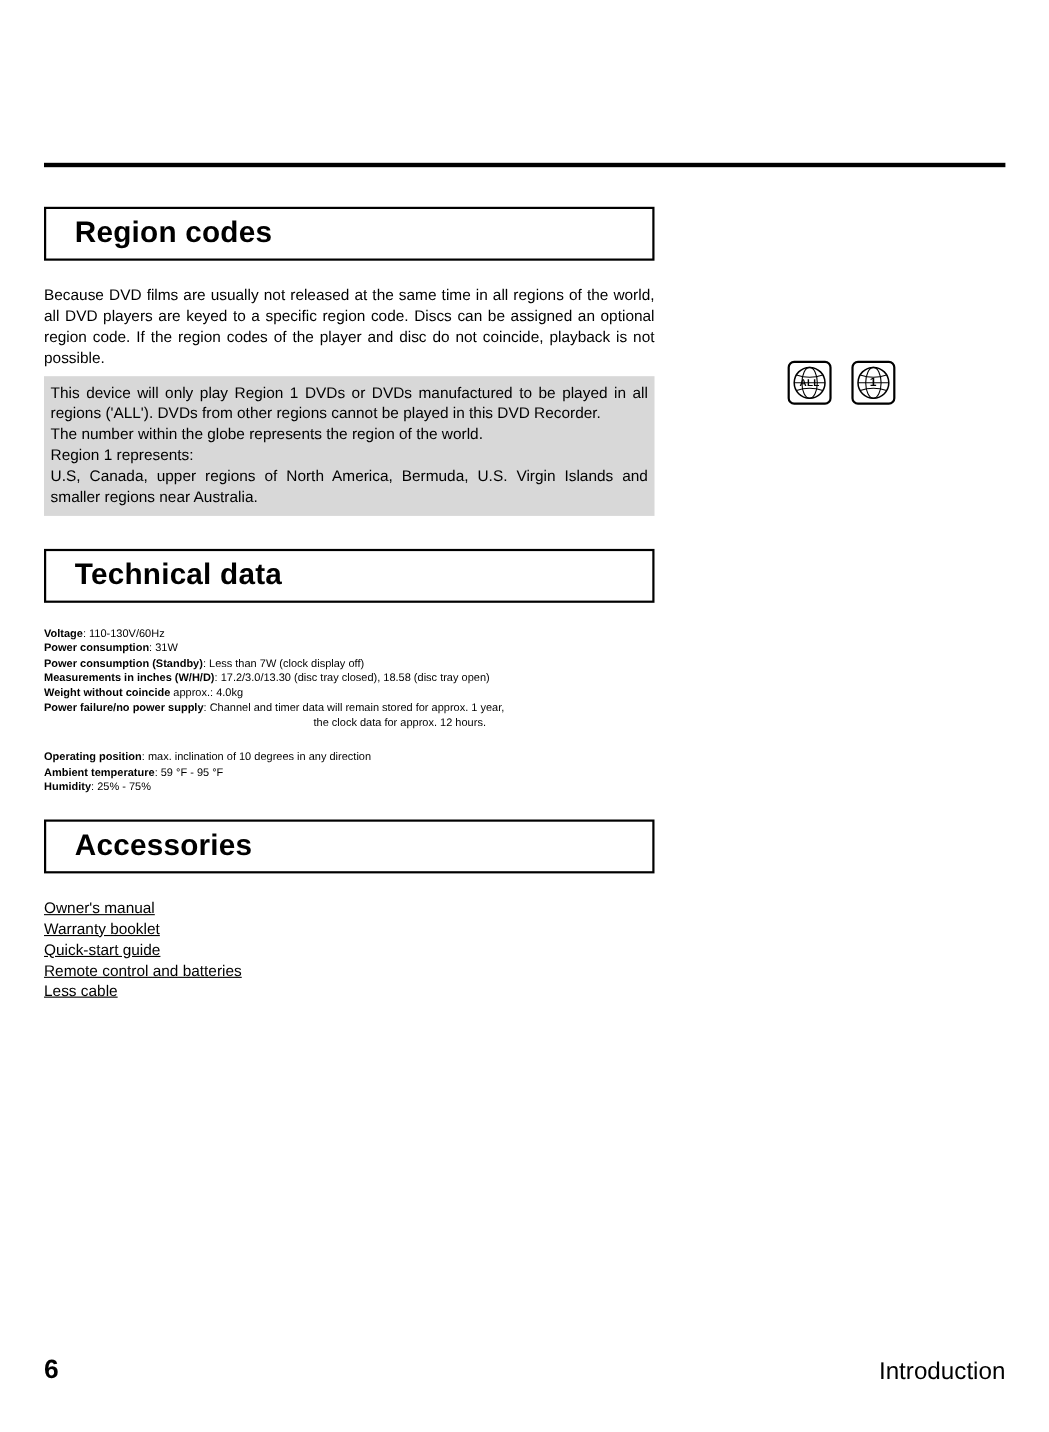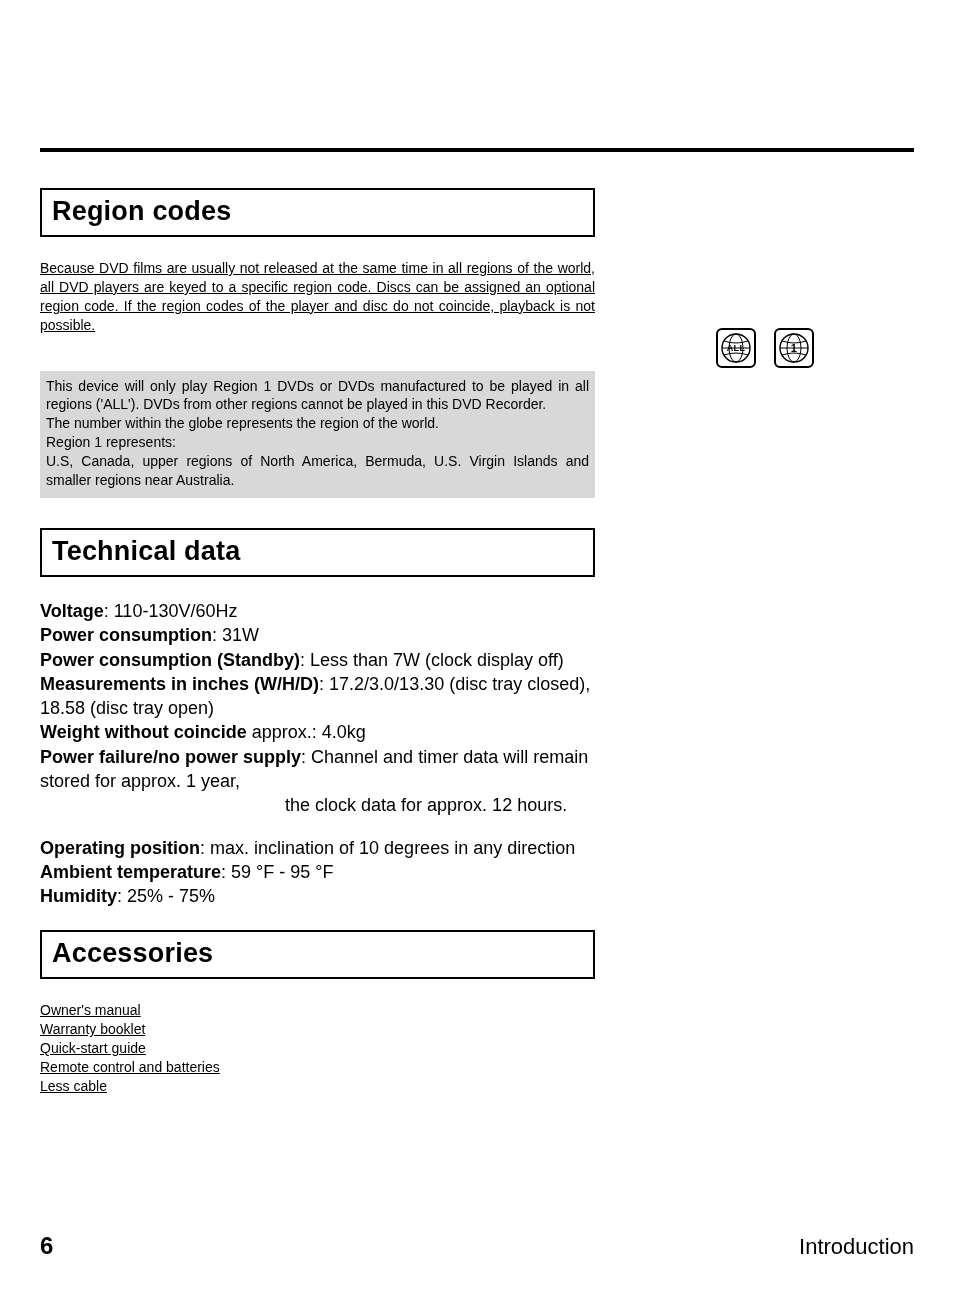--- a/index.html
+++ b/index.html
@@ -26,52 +26,51 @@
     background: #000;
   }
   .content {
     position: absolute;
     left: 0; right: 0;
     top: 188px;
   }
   .boxhead {
     border: 2px solid #000;
     width: 555px;
-    padding: 6px 10px 8px 10px;
+    padding: 6px 10px 8px 26px;
     margin-bottom: 22px;
   }
   .boxhead h2 {
     font-size: 27px;
     font-weight: 700;
     letter-spacing: 0.2px;
   }
   .para {
     width: 555px;
     font-size: 14px;
     line-height: 1.35;
     text-align: justify;
-    margin-bottom: 36px;
-    text-decoration: underline;
+    margin-bottom: 7px;
   }
   .grayblock {
     width: 555px;
     background: #d8d8d8;
     padding: 6px 6px 8px 6px;
     font-size: 14px;
     line-height: 1.35;
     text-align: justify;
     margin-bottom: 30px;
   }
   .grayblock .not-just {
     text-align: left;
     display: block;
   }
   .speclist {
     width: 600px;
-    font-size: 18px;
+    font-size: 10px;
     line-height: 1.35;
     margin-bottom: 22px;
   }
   .speclist .row { margin-bottom: 0; }
   .speclist .row b { font-weight: 700; }
   .gap { height: 18px; }
   .acclist {
     font-size: 14px;
     line-height: 1.35;
     text-decoration: underline;

